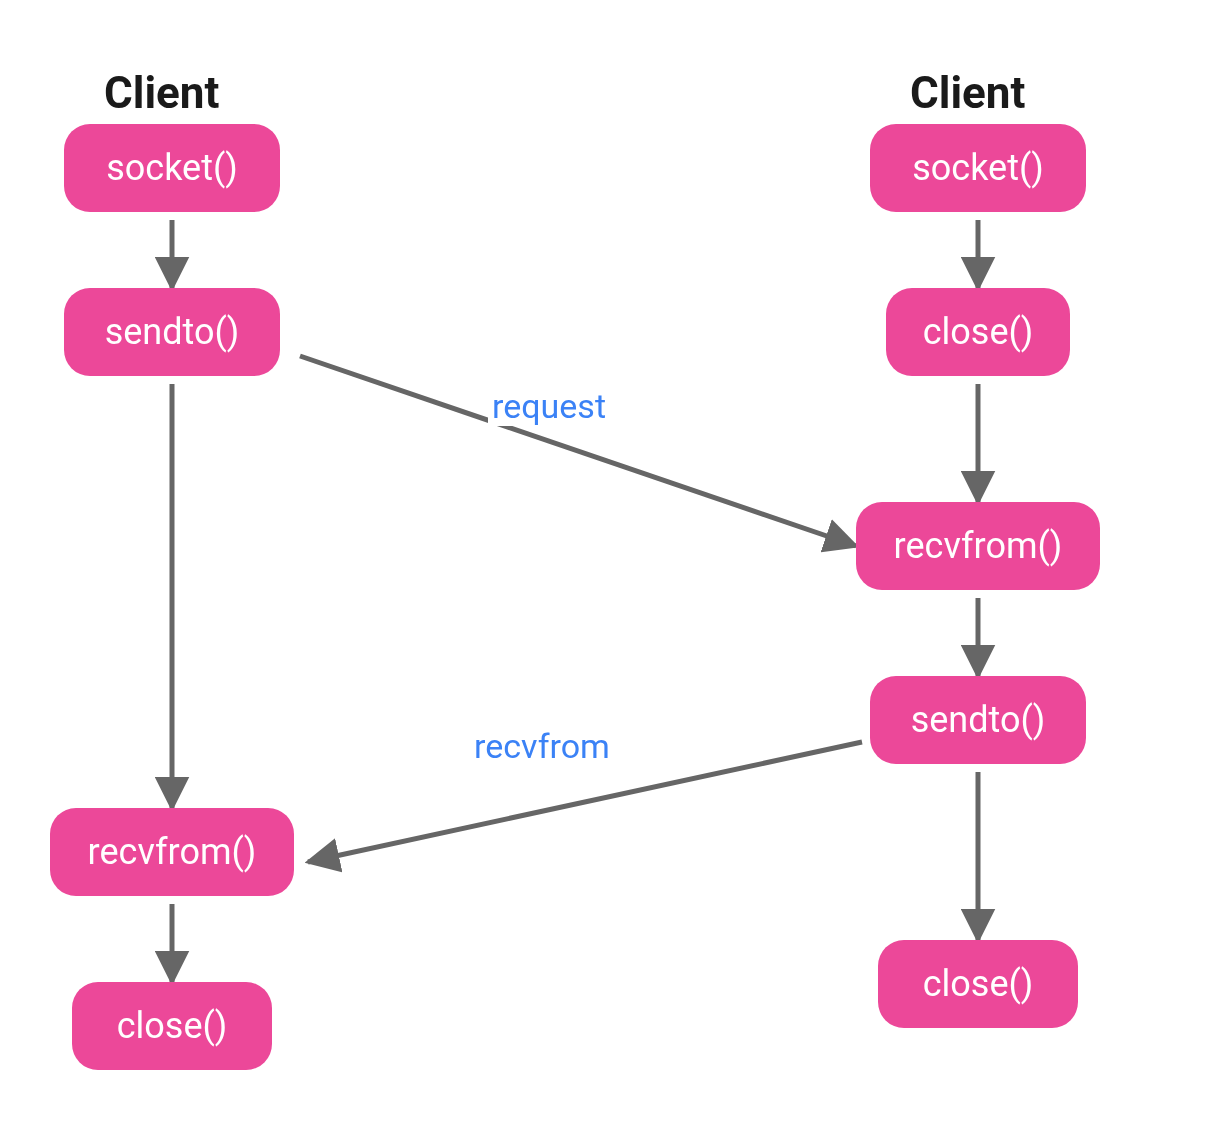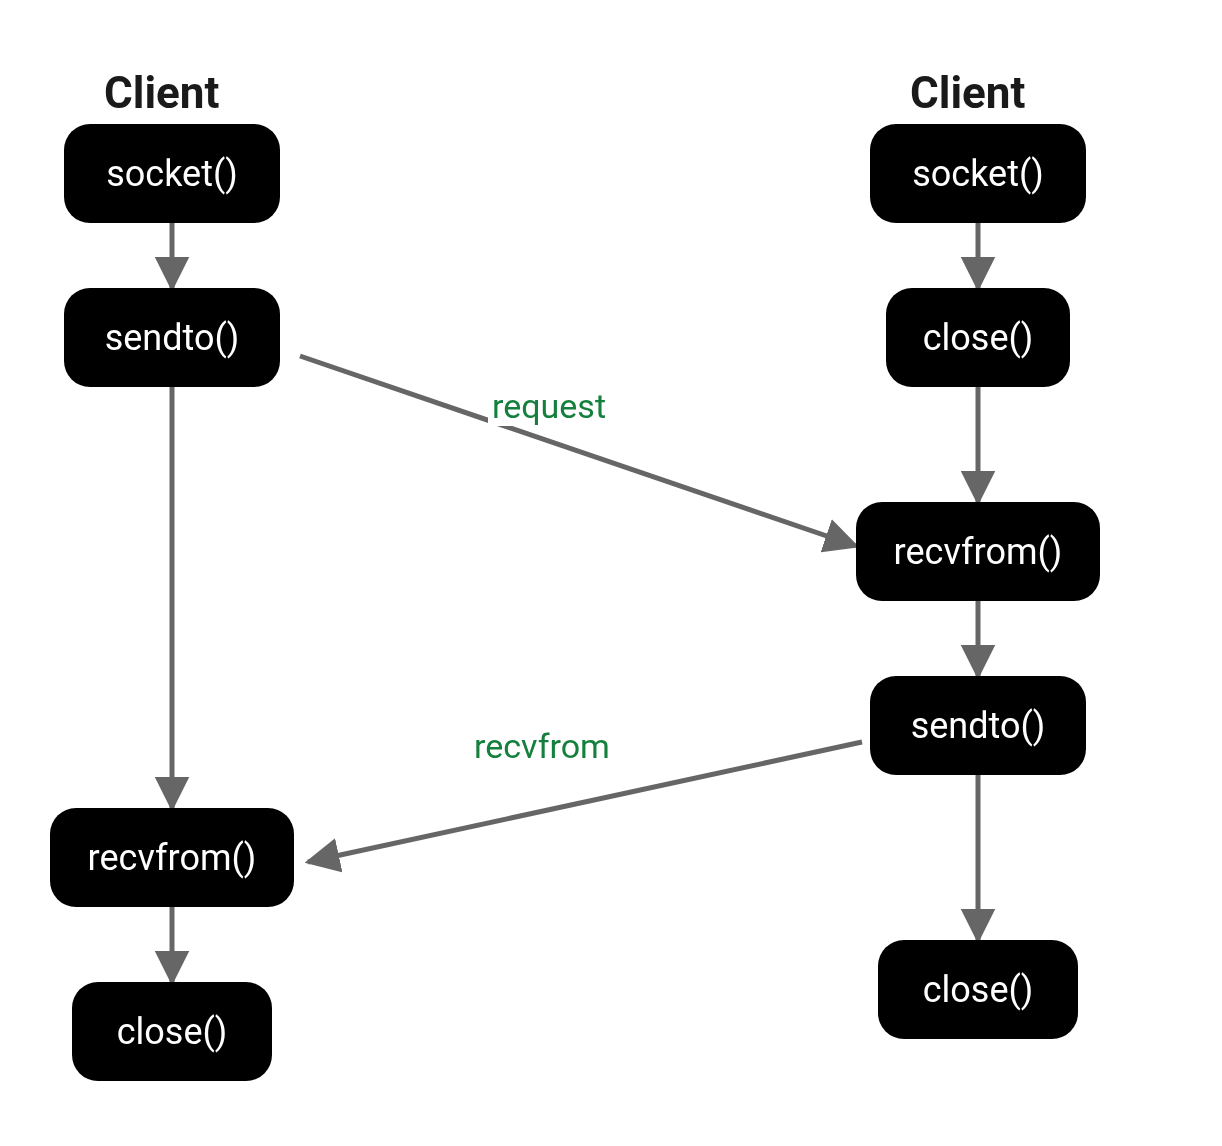--- a/index.html
+++ b/index.html
@@ -24,37 +24,37 @@
     position: absolute;
     font-size: 44px;
     font-weight: 700;
     color: #1a1a1a;
     text-align: center;
     white-space: nowrap;
     margin-top: 43px;
   }
   .node {
     position: absolute;
-    background: #000000;
+    background: #ec4899;
     color: #ffffff;
     font-size: 36px;
     font-weight: 400;
     display: flex;
     align-items: center;
     justify-content: center;
     border-radius: 26px;
     box-sizing: border-box;
     white-space: nowrap;
     padding: 0 30px;
-    height: 99px;
+    height: 88px;
   }
   .lbl {
     position: absolute;
     font-size: 34px;
-    color: #15803d;
+    color: #3b82f6;
     background: #ffffff;
     padding: 0 4px;
     white-space: nowrap;
   }
 </style>
 </head>
 <body>
 
 <div class="stage">
 

